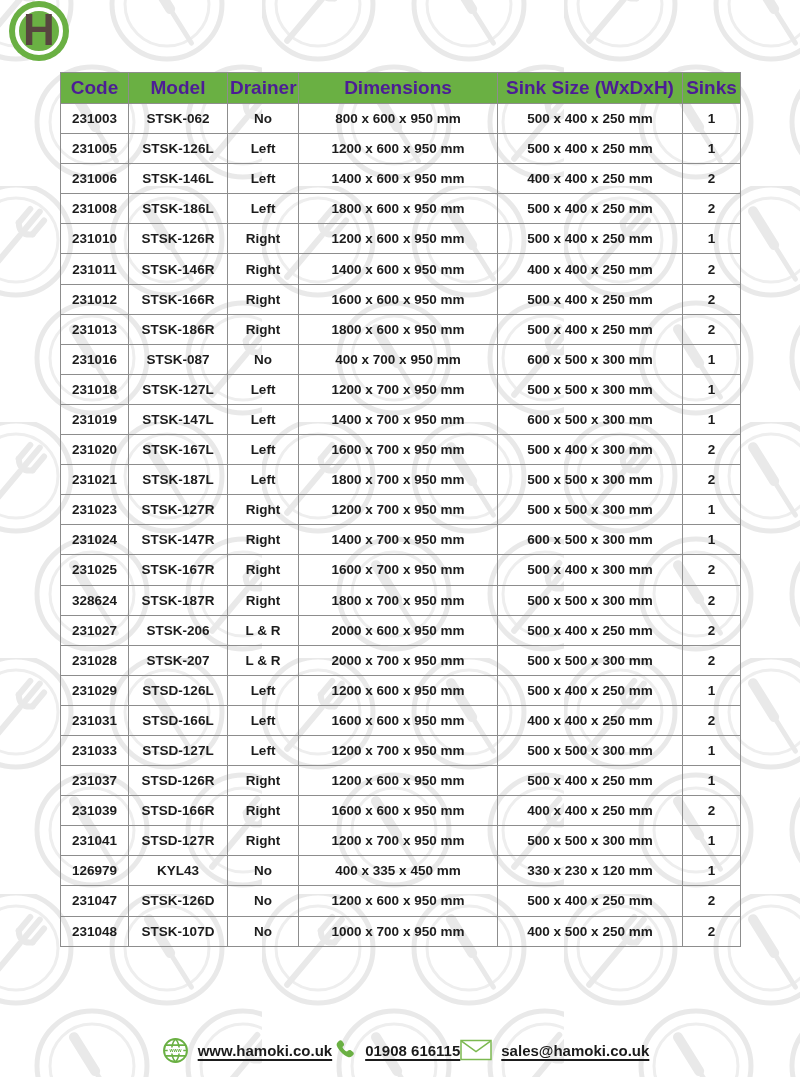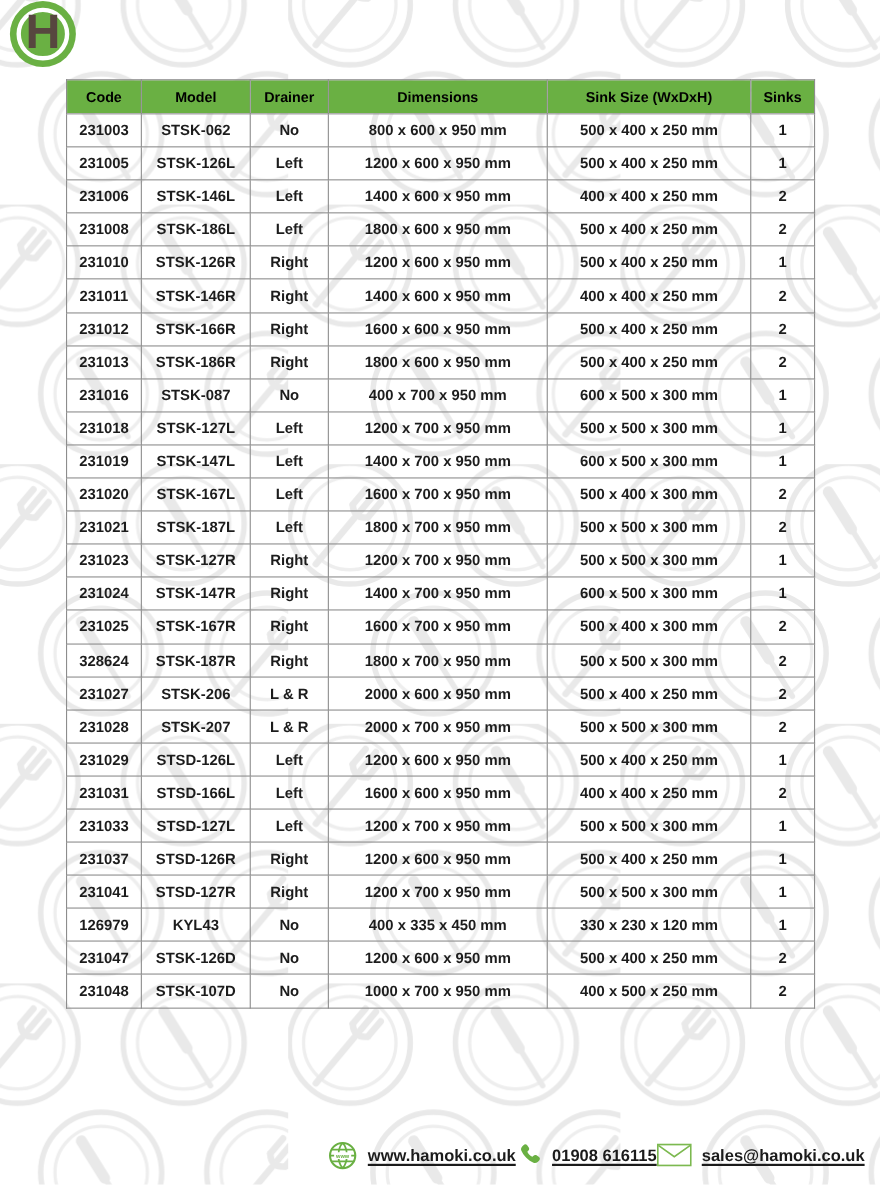--- a/index.html
+++ b/index.html
@@ -34,31 +34,31 @@
     border-collapse:collapse;table-layout:fixed;
   }
   .spec-table th,.spec-table td{
     border:1px solid #8d8d8d;
     text-align:center;vertical-align:middle;
     font-weight:bold;
     padding:0 2px;
     overflow:hidden;white-space:nowrap;
   }
   .spec-table th{
-    background:#6ab043;color:#000000;
-    height:30px;font-size:13px;margin-top:48px;
+    background:#6ab043;color:#4c1d95;
+    height:30px;font-size:19px;margin-top:48px;
   }
   .spec-table td{
     height:29.1px;font-size:13.5px;color:#1c1c1c;
     background:transparent;
   }
   
   .footer{
     position:absolute;left:25px;right:14px;top:1033px;height:34px;z-index:1;
-    display:flex;align-items:center;justify-content:flex-end;
+    display:flex;align-items:center;justify-content:center;
   }
   .contact{
     display:flex;align-items:center;gap:9px;
     text-decoration:none;color:#1b1b1b;
   }
   .contact .label{
     font-size:15px;font-weight:bold;color:#1b1b1b;
     text-decoration:underline;
     text-decoration-thickness:2px;
     text-underline-offset:3px;
@@ -303,20 +303,28 @@
         </tr>
         <tr>
           <td>231037</td>
           <td>STSD-126R</td>
           <td>Right</td>
           <td>1200 x 600 x 950 mm</td>
           <td>500 x 400 x 250 mm</td>
           <td>1</td>
         </tr>
         <tr>
+          <td>231039</td>
+          <td>STSD-166R</td>
+          <td>Right</td>
+          <td>1600 x 600 x 950 mm</td>
+          <td>400 x 400 x 250 mm</td>
+          <td>2</td>
+        </tr>
+        <tr>
           <td>231041</td>
           <td>STSD-127R</td>
           <td>Right</td>
           <td>1200 x 700 x 950 mm</td>
           <td>500 x 500 x 300 mm</td>
           <td>1</td>
         </tr>
         <tr>
           <td>126979</td>
           <td>KYL43</td>

